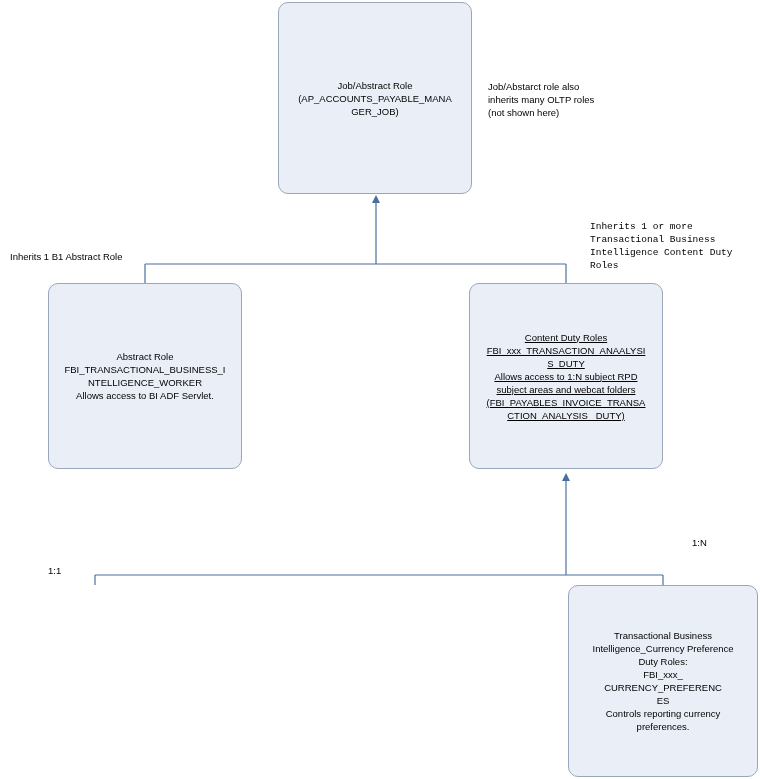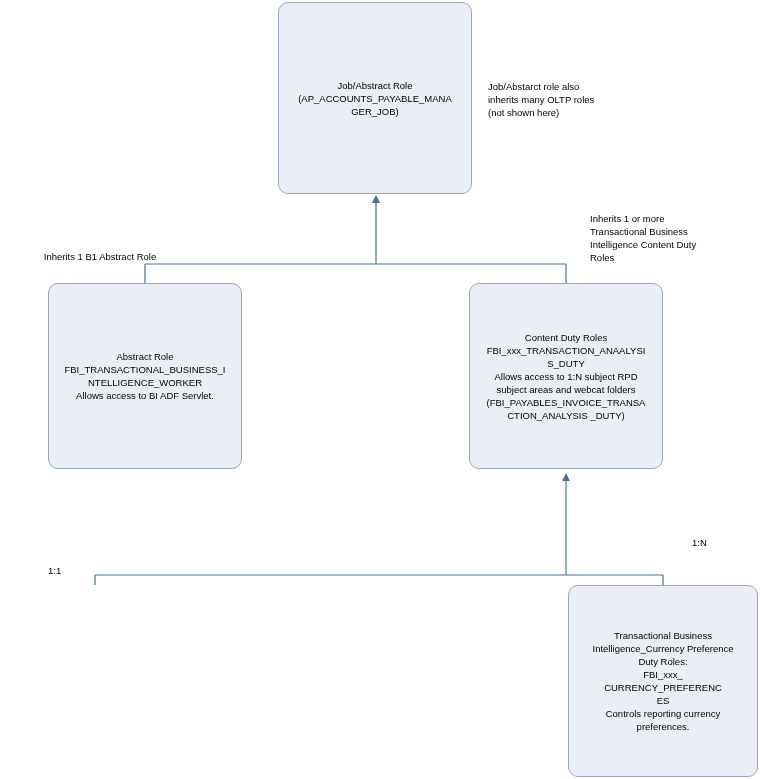--- a/index.html
+++ b/index.html
@@ -45,21 +45,21 @@
   }
   .label {
     position: absolute;
     font-size: 9.5px;
     line-height: 13px;
     color: #000000;
     white-space: pre-line;
     text-align: left;
   }
   .label.left {
-    text-align: center;
+    text-align: left;
   }
 </style>
 </head>
 <body>
 
 <div id="canvas">
 
   <svg class="connectors" viewBox="0 0 760 779">
     <defs>
       <marker id="arrow" markerWidth="10" markerHeight="10" refX="5" refY="5" orient="auto" markerUnits="userSpaceOnUse">
@@ -88,21 +88,21 @@
 NTELLIGENCE_WORKER
 Allows access to BI ADF Servlet.</div>
   </div>
 
   <div class="node" style="left:278px; top:2px; width:194px; height:192px;">
     <div class="node-text">Job/Abstract Role
 (AP_ACCOUNTS_PAYABLE_MANA
 GER_JOB)</div>
   </div>
 
-  <div class="node" style="left:469px; top:283px; width:194px; height:186px;">
+  <div class="node" style="left:469px; top:283px; width:194px; height:186px;text-decoration:underline;">
     <div class="node-text">Content Duty Roles
 FBI_xxx_TRANSACTION_ANAALYSI
 S_DUTY
 Allows access to 1:N subject RPD
 subject areas and webcat folders
 (FBI_PAYABLES_INVOICE_TRANSA
 CTION_ANALYSIS _DUTY)</div>
   </div>
 
 
@@ -116,21 +116,21 @@
 Controls reporting currency
 preferences.</div>
   </div>
 
   <div class="label" style="left:488px; top:80px; width:170px;">Job/Abstarct role also
 inherits many OLTP roles
 (not shown here)</div>
 
   <div class="label left" style="left:10px; top:250px; width:180px;">Inherits 1 B1 Abstract Role</div>
 
-  <div class="label" style="left:590px; top:212px; width:160px;">Inherits 1 or more
+  <div class="label" style="left:590px; top:220px; width:160px;font-family:Liberation Mono, monospace;">Inherits 1 or more
 Transactional Business
 Intelligence Content Duty
 Roles</div>
 
   <div class="label" style="left:48px; top:564px; width:30px;">1:1</div>
 
   <div class="label" style="left:692px; top:536px; width:30px;">1:N</div>
 
 </div>
 

